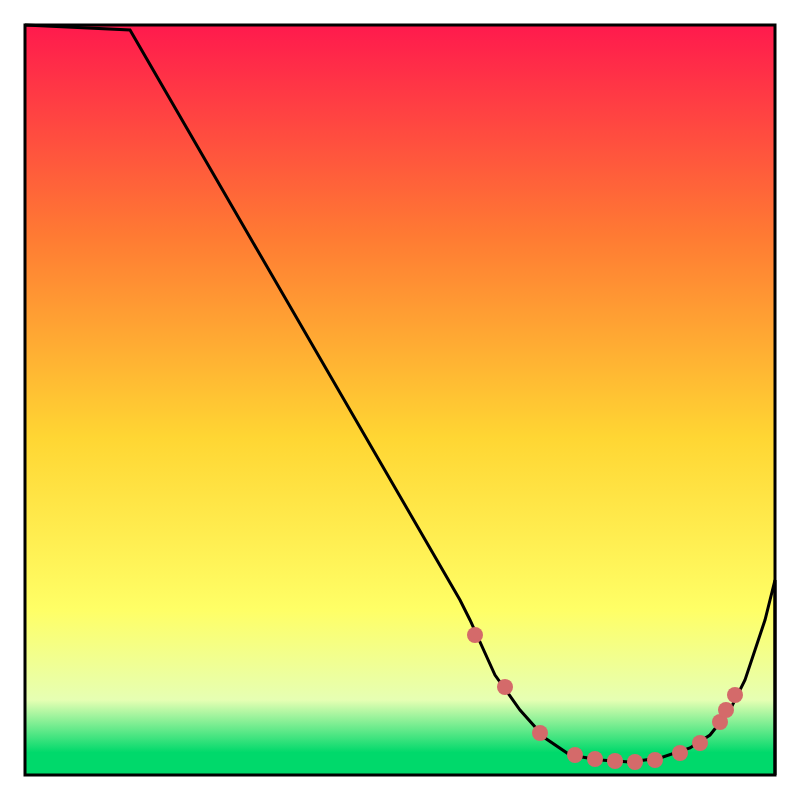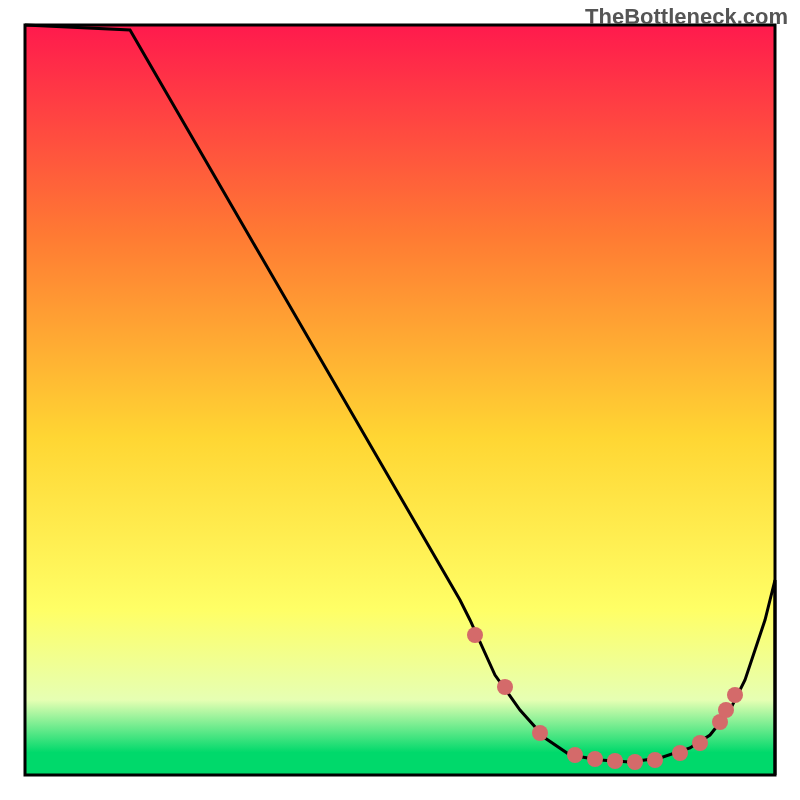--- a/index.html
+++ b/index.html
@@ -30,21 +30,20 @@
     top: 0;
     width: 800px;
     height: 800px;
   }
 </style>
 </head>
 <body>
 
 <div class="chart-container">
 
-  <div class="watermark">TheBottleneck.com</div>
 
   <svg class="plot" viewBox="0 0 800 800">
     <defs>
       <linearGradient id="bg-grad" x1="0" y1="0" x2="0" y2="1">
         <stop id="g0" offset="0%" stop-color="#ff1a4d"></stop>
         <stop id="g1" offset="28%" stop-color="#ff7a33"></stop>
         <stop id="g2" offset="55%" stop-color="#ffd633"></stop>
         <stop id="g3" offset="78%" stop-color="#ffff66"></stop>
         <stop id="g4" offset="90%" stop-color="#e6ffb3"></stop>
         <stop id="g5" offset="97%" stop-color="#00d96b"></stop>

